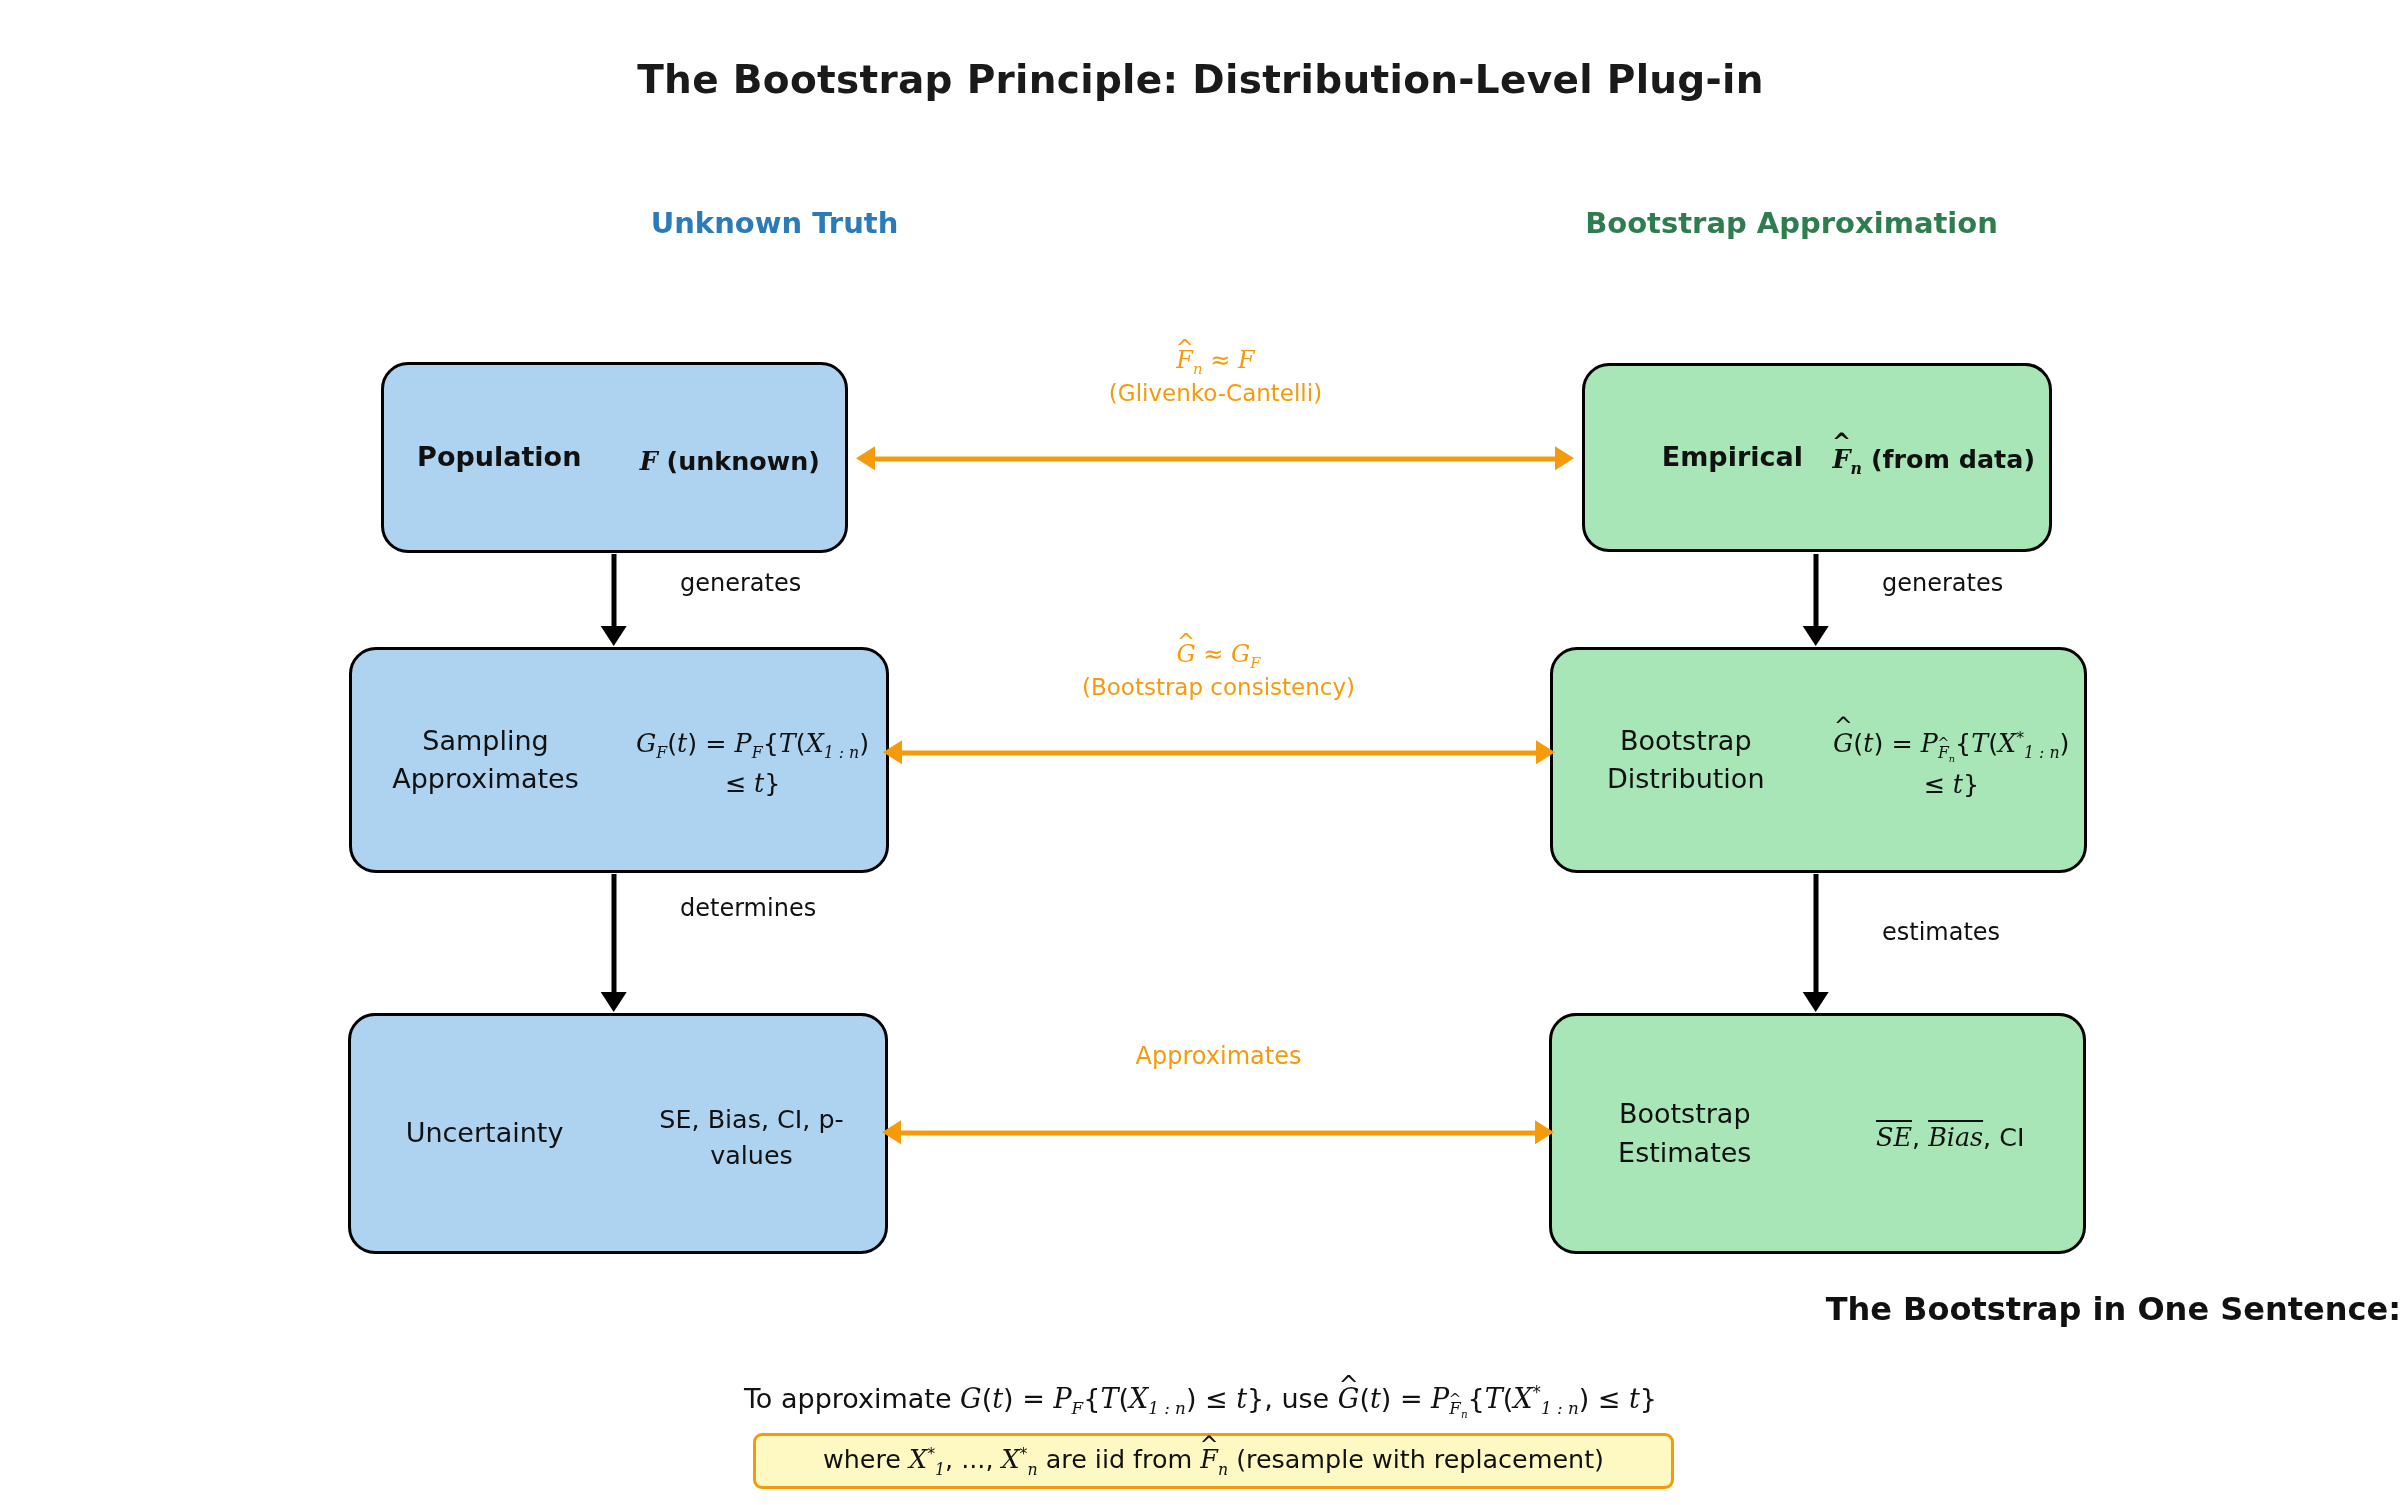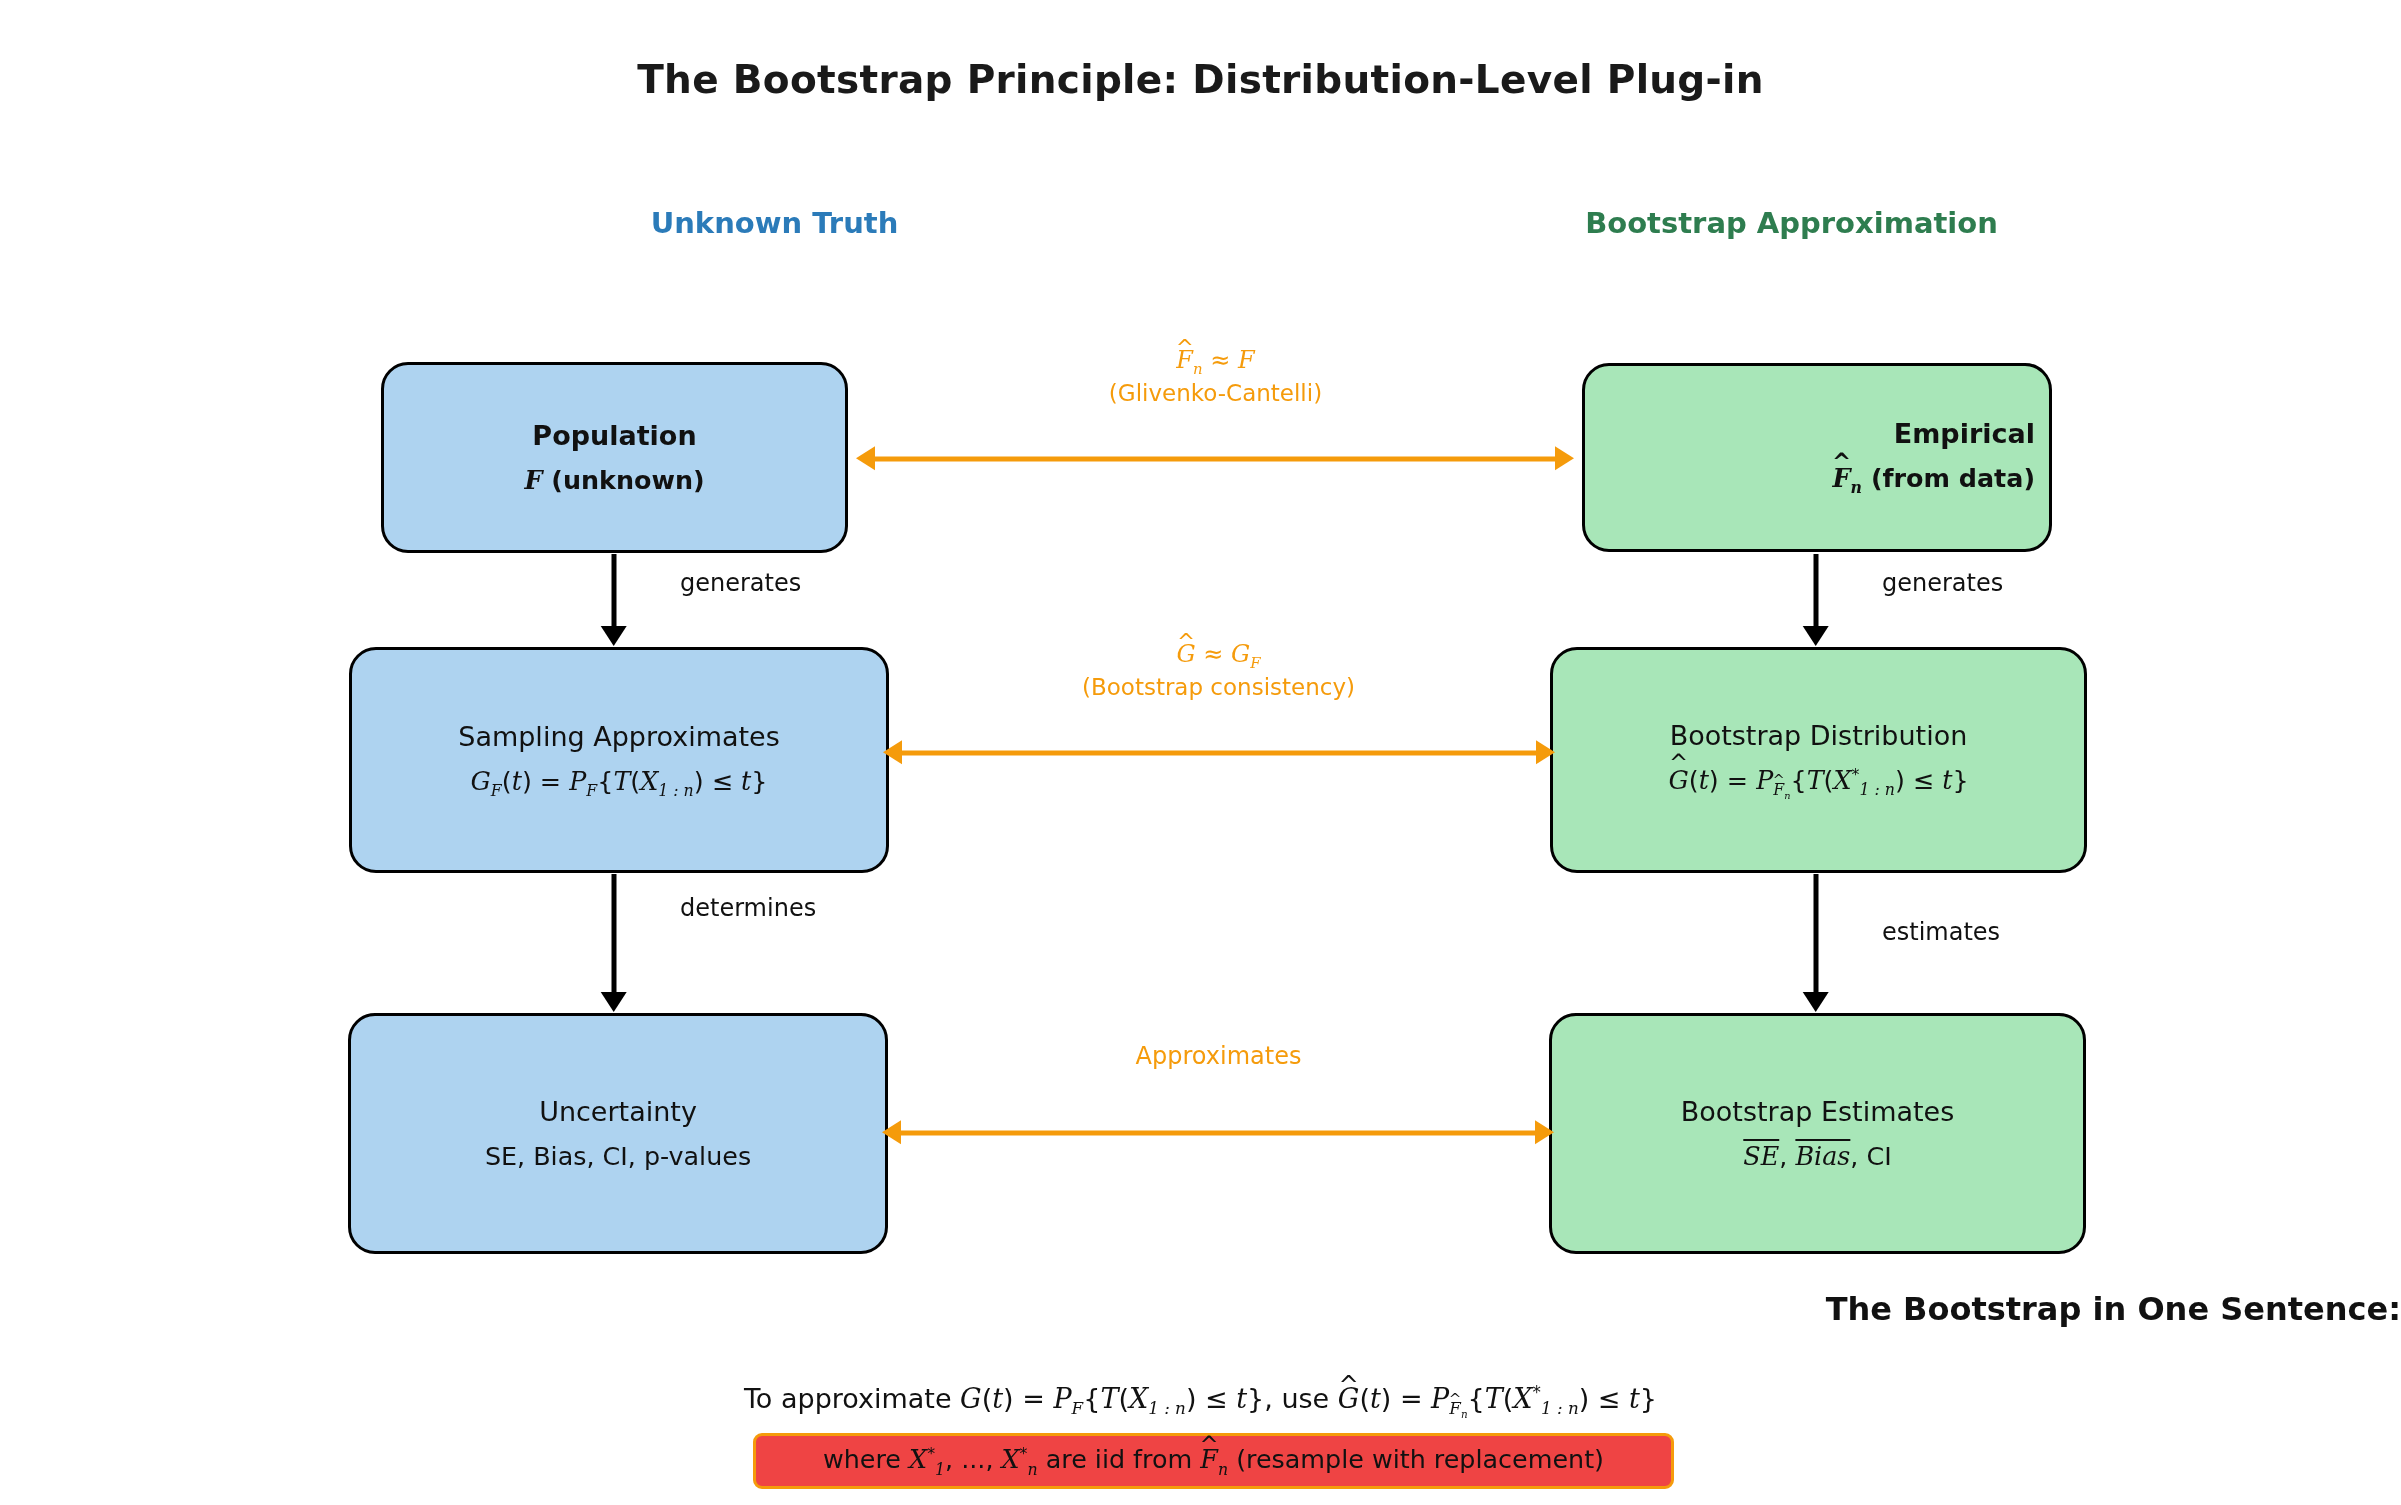--- a/index.html
+++ b/index.html
@@ -52,21 +52,21 @@
     color: #2e7d4f;
   }
 
   
   .node {
     position: absolute;
     border: 3.8px solid #000000;
     border-radius: 27px;
     box-sizing: border-box;
     display: flex;
-    flex-direction: column;
+    flex-direction: row;
     align-items: center;
     justify-content: center;
     text-align: center;
     line-height: 1.42;
   }
   .node.blue { background: #aed3f0; }
   .node.green { background: #a8e6b8; }
   .node .l1, .node .l2 {
     display: block;
     width: 100%;
@@ -171,21 +171,21 @@
   }
   .summary-note {
     position: absolute;
     left: 753px;
     top: 1433px;
     width: 921px;
     box-sizing: border-box;
     text-align: center;
     font-size: 25.4px;
     color: #111;
-    background: #ef4444;
+    background: #fef9c3;
     border: 3.2px solid #f59b0b;
     border-radius: 9px;
     padding: 7.6px 10.2px;
   }
 
   
   .it { font-style: italic; font-family: "DejaVu Serif", serif; }
   .sub { font-size: 0.62em; vertical-align: sub; font-style: italic; font-family: "DejaVu Serif", serif;}
   .sup { font-size: 0.62em; vertical-align: super; }
   .hatwrap { position: relative; display: inline-block; }

